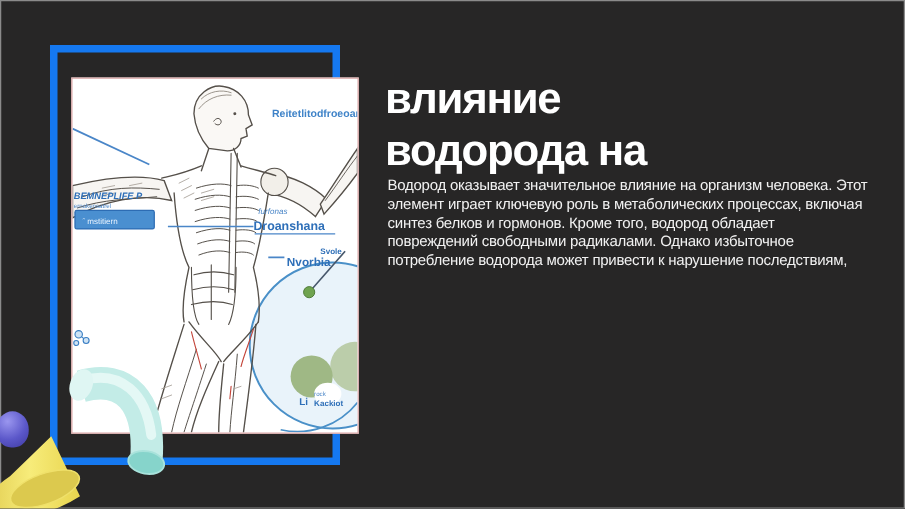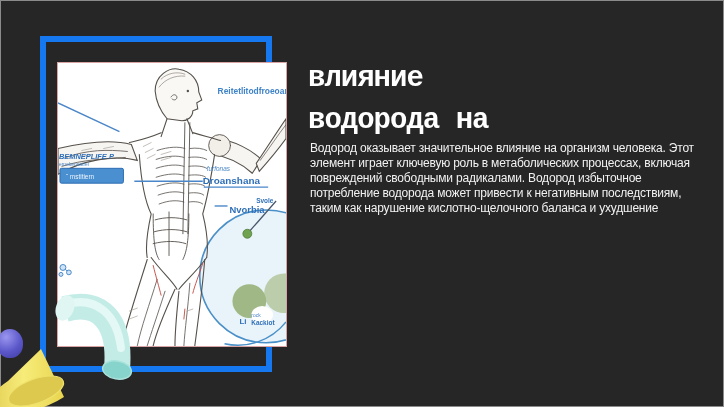--- a/index.html
+++ b/index.html
@@ -13,23 +13,22 @@
     border:6px solid #1578f0;box-sizing:border-box;z-index:1;
   }
   .panel{
     position:absolute;left:57px;top:62px;width:230px;height:285px;
     background:#ffffff;border:1px solid #d9a3a3;box-sizing:border-box;
     z-index:2;overflow:hidden;
   }
   .panel svg{display:block;width:228px;height:283px;}
   .title{
     position:absolute;left:308px;top:58px;z-index:3;color:#ffffff;
-    font-size:29px;font-weight:800;letter-spacing:-1px;line-height:42px;
+    font-size:35px;font-weight:800;letter-spacing:-1px;line-height:42px;
     white-space:nowrap;
-    font-family:Liberation Mono, monospace;
   }
   .bodytext{
     position:absolute;left:310px;top:141px;z-index:2;color:#f2f2f2;
     font-size:12px;letter-spacing:-0.2px;line-height:15px;white-space:nowrap;
   }
   .bodytext div{height:15px;}
   .blob-purple{
     position:absolute;left:-3px;top:329px;width:26px;height:29px;z-index:4;
     border-radius:50% 50% 46% 46%;
     background:radial-gradient(circle at 35% 28%, #9a96ef 0%, #5b57c9 55%, #3e3aa0 100%);
@@ -145,23 +144,23 @@
       <text class="lbl" x="173" y="151" font-size="9.5" font-weight="bold" fill="#2e6fb8">Nvorbia</text>
       <text class="lbl" x="183" y="263" font-size="8" font-weight="bold" fill="#2e6fb8">Li</text>
       <text class="lbl" x="195" y="256" font-size="5" fill="#4a86c8">rock</text>
       <text class="lbl" x="195" y="264" font-size="6.5" font-weight="bold" fill="#2e6fb8">Kackiot</text>
     </svg>
   </div>
 
   <div class="bodytext">
     <div>Водород оказывает значительное влияние на организм человека. Этот</div>
     <div>элемент играет ключевую роль в метаболических процессах, включая</div>
-    <div>повреждений свободными радикалами. Водород избыточное</div>
-    <div>потребление водорода может привести к негативным последствиям,</div>
-    <div>таким как нарушение кислотно-щелочного баланса и ухудшение</div>
+    <div>синтез белков и гормонов. Кроме того, водород обладает</div>
+    <div>повреждений свободными радикалами. Однако избыточное</div>
+    <div>потребление водорода может привести к нарушение последствиям,</div>
   </div>
 
   <div class="title">
     <div>влияние</div>
     <div>водорода на</div>
   </div>
 
   <div class="blob-purple"></div>
 
   <svg class="tube" viewBox="0 0 105 92">

